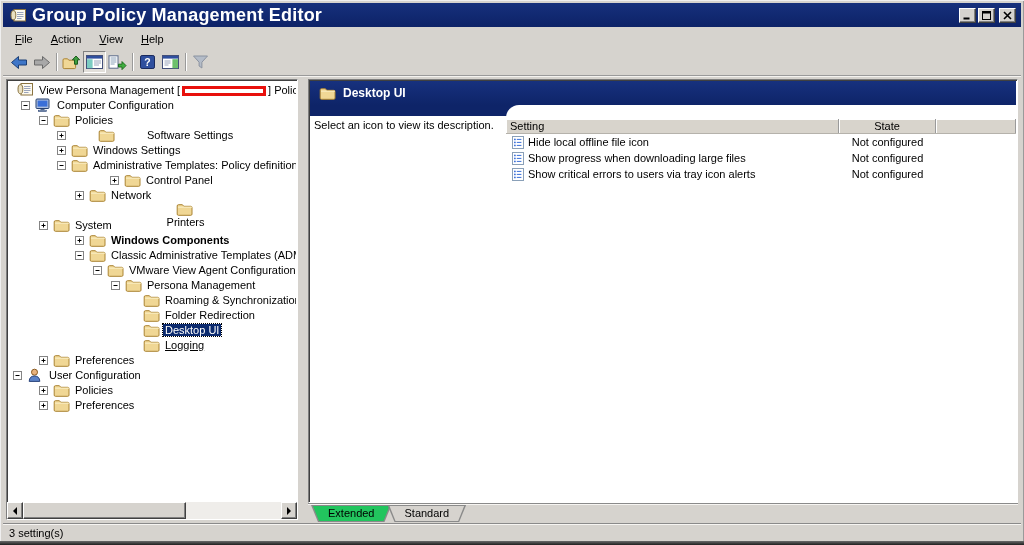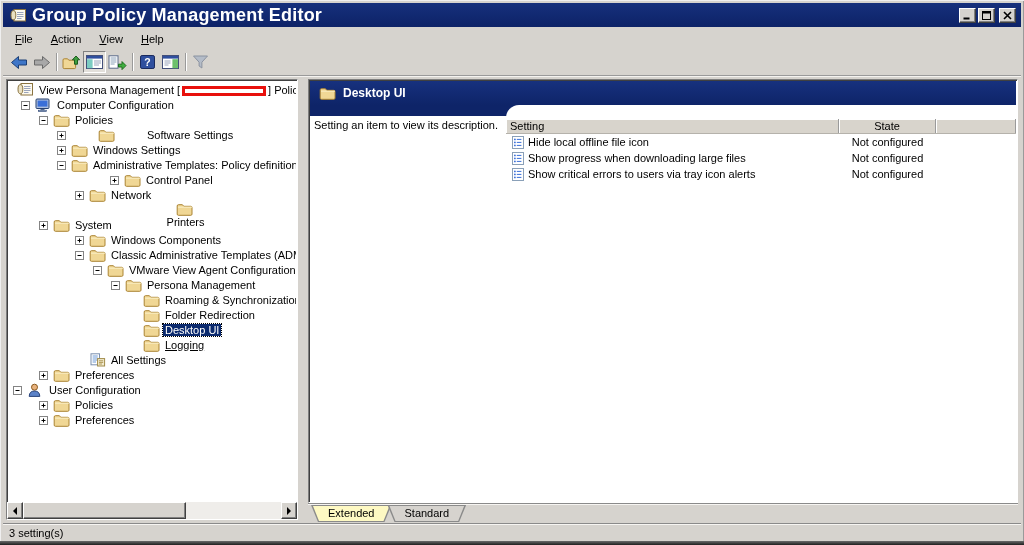--- a/index.html
+++ b/index.html
@@ -70,21 +70,21 @@
   .lc-setting{width:333px;flex:0 0 auto;display:flex;align-items:center;padding-left:6px;white-space:nowrap;overflow:hidden;}
   .lc-setting .icn{width:12px;height:13px;margin-right:4px;flex:0 0 auto;}
   .lc-state{width:97px;flex:0 0 auto;text-align:center;white-space:nowrap;}
   
   .tab-strip{position:absolute;left:308px;top:503px;width:710px;height:19px;background:#d6d3ce;
     border-top:1px solid #8a8a8a;box-shadow:inset 0 1px 0 #f7f5f2;display:flex;padding-left:3px;}
   .tab{height:17px;margin-top:1px;clip-path:polygon(0 0,100% 0,calc(100% - 7px) 100%,7px 100%);
     background:#8a8a8a;padding:1px;margin-right:-4px;}
   .tab-in{height:15px;clip-path:polygon(1px 0,calc(100% - 1px) 0,calc(100% - 7px) 100%,7px 100%);
     background:#d6d3ce;padding:1px 16px 0 16px;}
-  .tab.active .tab-in{background:#fef9c3;}
+  .tab.active .tab-in{background:#22c55e;}
   
   .statusbar{position:absolute;left:3px;top:523px;width:1018px;height:18px;background:#d6d3ce;
     border-top:1px solid #8a8a8a;box-shadow:inset 0 1px 0 #f7f5f2;display:flex;align-items:center;padding-left:6px;}
   .bottom-shadow{position:absolute;left:0;top:541px;width:1024px;height:4px;background:linear-gradient(180deg,#6a6a6a,#1f1f1f);}
 </style>
 </head>
 <body>
 
 <div class="window">
 
@@ -323,21 +323,21 @@
               <path d="M2.5 4.5h4M4.5 2.5v4" stroke="#000"></path>
             </svg></span>
           <span class="icn ticon">
             <svg width="17" height="14" viewBox="0 0 17 14">
               <path d="M1.2 4 q0-1.3 1.2-1.3 h4l1.4 1.6 h7 q1.2 0 1.2 1.2 v6.6 q0 1.2-1.2 1.2 h-12.4 q-1.2 0-1.2-1.2z" fill="#f0d795" stroke="#ab8433"></path>
               <path d="M2 5.2 h13.8" stroke="#f9ecbf" stroke-width="1.2"></path>
             </svg>
           </span>
           <span class="tlabel">System</span>
         </div>
-        <div class="trow" style="padding-left: 66px;">
+        <div class="trow" style="padding-left: 66px; font-weight: bold;">
           <span class="expbox"><svg width="9" height="9" viewBox="0 0 9 9">
               <rect x="0.5" y="0.5" width="8" height="8" fill="#fff" stroke="#848484"></rect>
               <path d="M2.5 4.5h4M4.5 2.5v4" stroke="#000"></path>
             </svg></span>
           <span class="icn ticon">
             <svg width="17" height="14" viewBox="0 0 17 14">
               <path d="M1.2 4 q0-1.3 1.2-1.3 h4l1.4 1.6 h7 q1.2 0 1.2 1.2 v6.6 q0 1.2-1.2 1.2 h-12.4 q-1.2 0-1.2-1.2z" fill="#f0d795" stroke="#ab8433"></path>
               <path d="M2 5.2 h13.8" stroke="#f9ecbf" stroke-width="1.2"></path>
             </svg>
           </span>
@@ -414,32 +414,20 @@
         </div>
         <div class="trow" style="padding-left: 120px; text-decoration: underline;">
           <span class="exp-spacer"></span>
           <span class="icn ticon">
             <svg width="17" height="14" viewBox="0 0 17 14">
               <path d="M1.2 4 q0-1.3 1.2-1.3 h4l1.4 1.6 h7 q1.2 0 1.2 1.2 v6.6 q0 1.2-1.2 1.2 h-12.4 q-1.2 0-1.2-1.2z" fill="#f0d795" stroke="#ab8433"></path>
               <path d="M2 5.2 h13.8" stroke="#f9ecbf" stroke-width="1.2"></path>
             </svg>
           </span>
           <span class="tlabel">Logging</span>
-        </div>
-        <div class="trow" style="padding-left: 66px;">
-          <span class="exp-spacer"></span>
-          <span class="icn ticon">
-            <svg width="17" height="14" viewBox="0 0 17 14">
-              <rect x="2" y="0.8" width="8.5" height="11" fill="#fff" stroke="#7b8fae"></rect>
-              <path d="M3.6 3h5.2M3.6 5h5.2M3.6 7h5.2M3.6 9h3.4" stroke="#6f9bd6"></path>
-              <rect x="8.6" y="5.6" width="7" height="7.4" fill="#f2ebcf" stroke="#a08a48"></rect>
-              <path d="M10 7.8h4.2M10 9.4h4.2M10 11h3" stroke="#b09a58"></path>
-            </svg>
-          </span>
-          <span class="tlabel">All Settings</span>
         </div>
         <div class="trow" style="padding-left: 30px;">
           <span class="expbox"><svg width="9" height="9" viewBox="0 0 9 9">
               <rect x="0.5" y="0.5" width="8" height="8" fill="#fff" stroke="#848484"></rect>
               <path d="M2.5 4.5h4M4.5 2.5v4" stroke="#000"></path>
             </svg></span>
           <span class="icn ticon">
             <svg width="17" height="14" viewBox="0 0 17 14">
               <path d="M1.2 4 q0-1.3 1.2-1.3 h4l1.4 1.6 h7 q1.2 0 1.2 1.2 v6.6 q0 1.2-1.2 1.2 h-12.4 q-1.2 0-1.2-1.2z" fill="#f0d795" stroke="#ab8433"></path>
               <path d="M2 5.2 h13.8" stroke="#f9ecbf" stroke-width="1.2"></path>
@@ -504,21 +492,21 @@
       <span class="icn" id="rp-hicon">
           <svg width="17" height="14" viewBox="0 0 17 14">
             <path d="M1.2 4 q0-1.3 1.2-1.3 h4l1.4 1.6 h7 q1.2 0 1.2 1.2 v6.6 q0 1.2-1.2 1.2 h-12.4 q-1.2 0-1.2-1.2z" fill="#f0d795" stroke="#ab8433"></path>
             <path d="M2 5.2 h13.8" stroke="#f9ecbf" stroke-width="1.2"></path>
           </svg>
         </span>
       <span class="rp-title">Desktop UI</span>
     </div>
     <div class="rp-body">
       <div class="blue-strip"></div>
-      <div class="rp-desc">Setting an item to view its description.</div>
+      <div class="rp-desc">Select an icon to view its description.</div>
       <div class="list-area">
         <div class="lheader">
           <div class="hc hc0">Setting</div>
           <div class="hc hc1">State</div>
           <div class="hc hc2"></div>
         </div>
         <div id="lrows">
             <div class="lrow">
               <div class="lc-setting">
                 <span class="icn">

